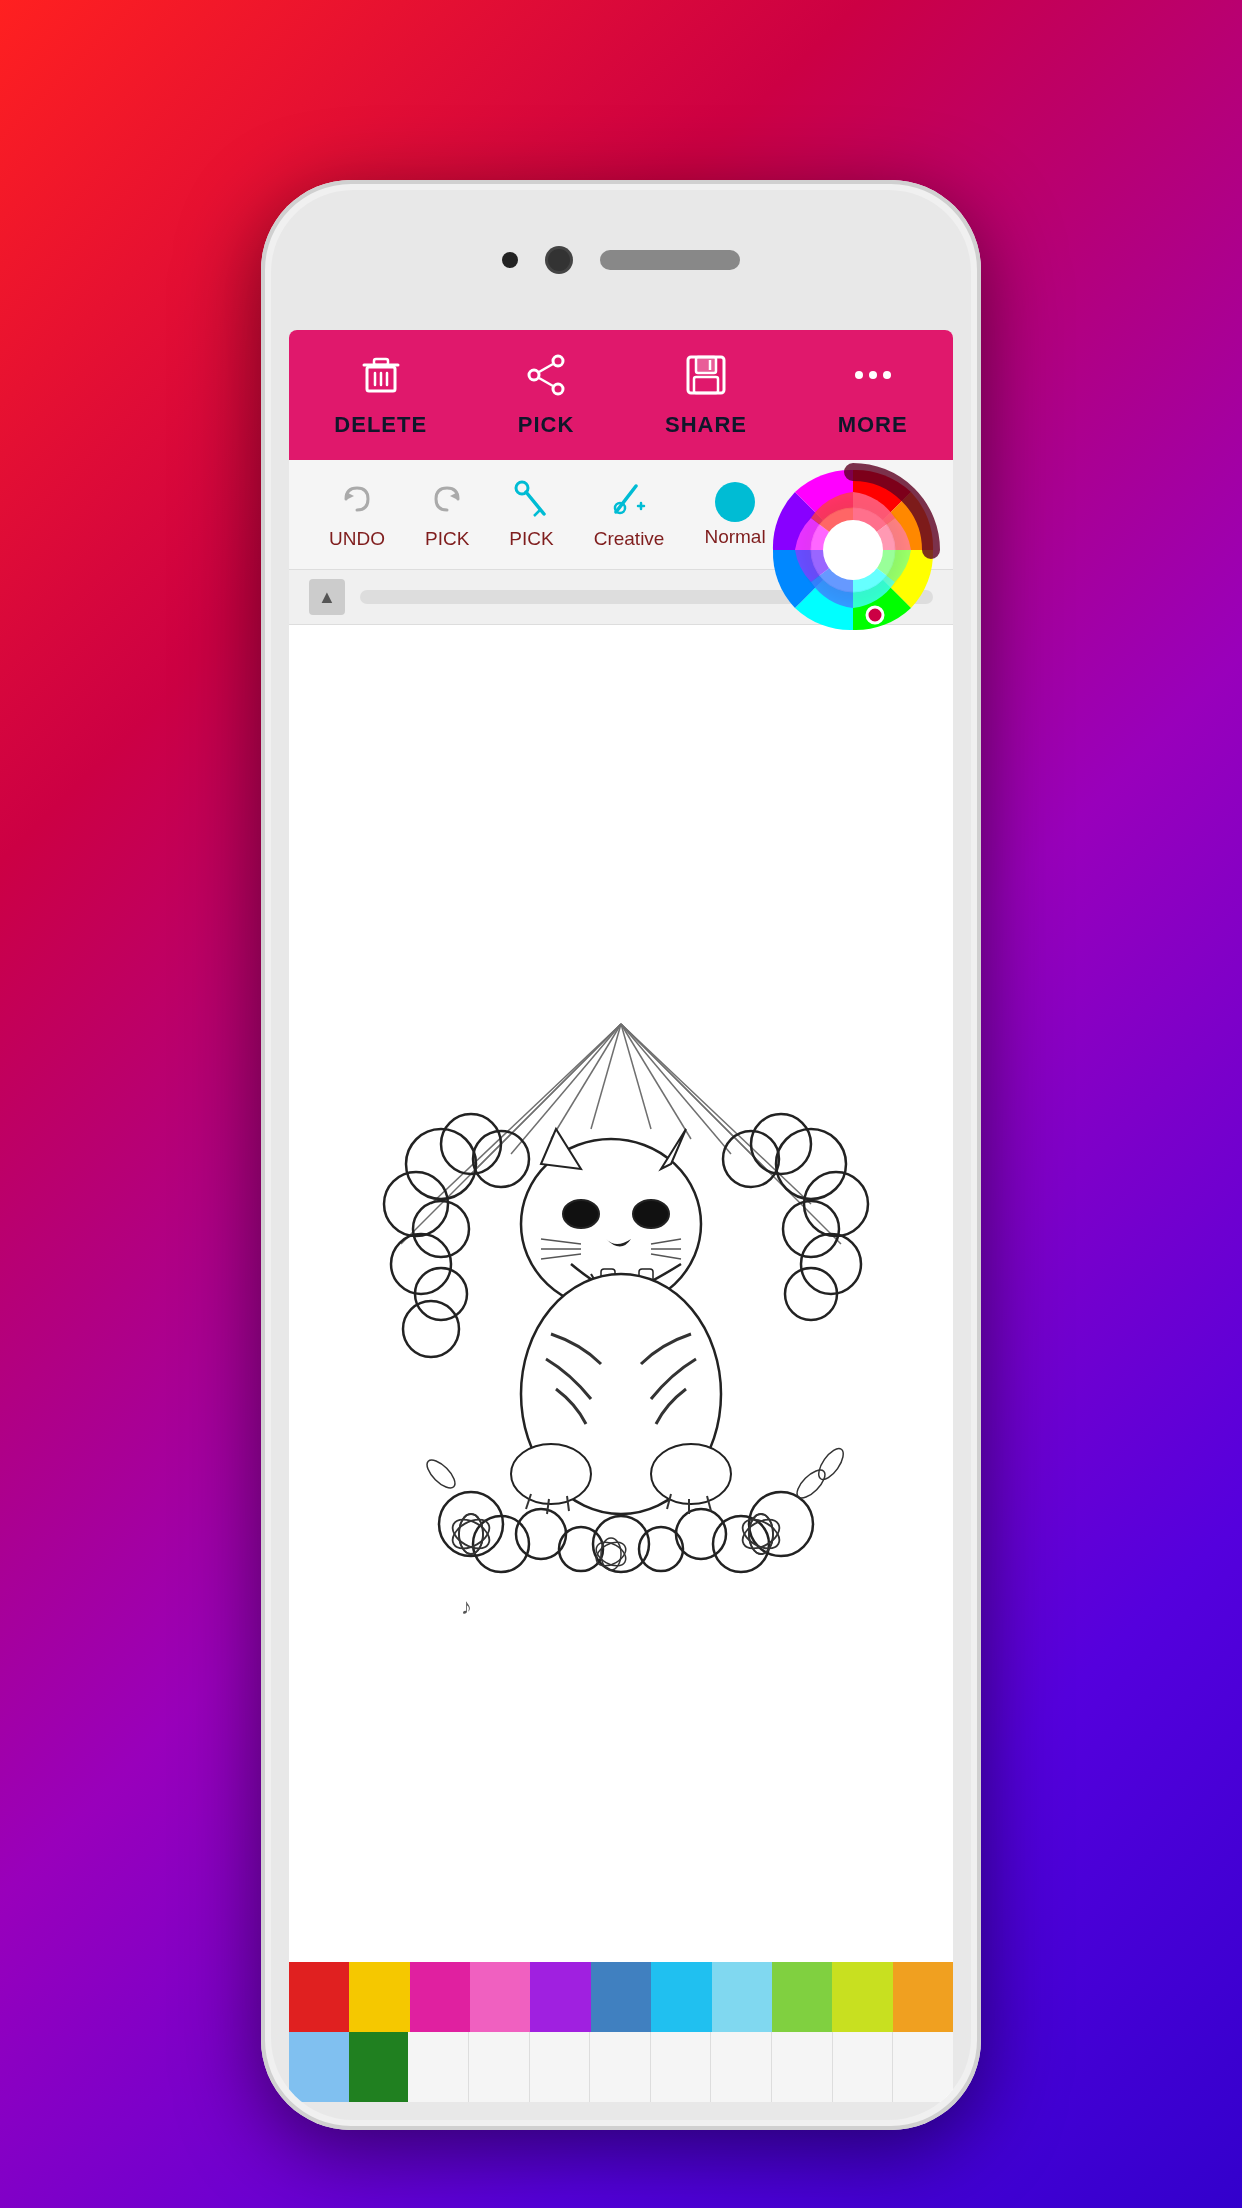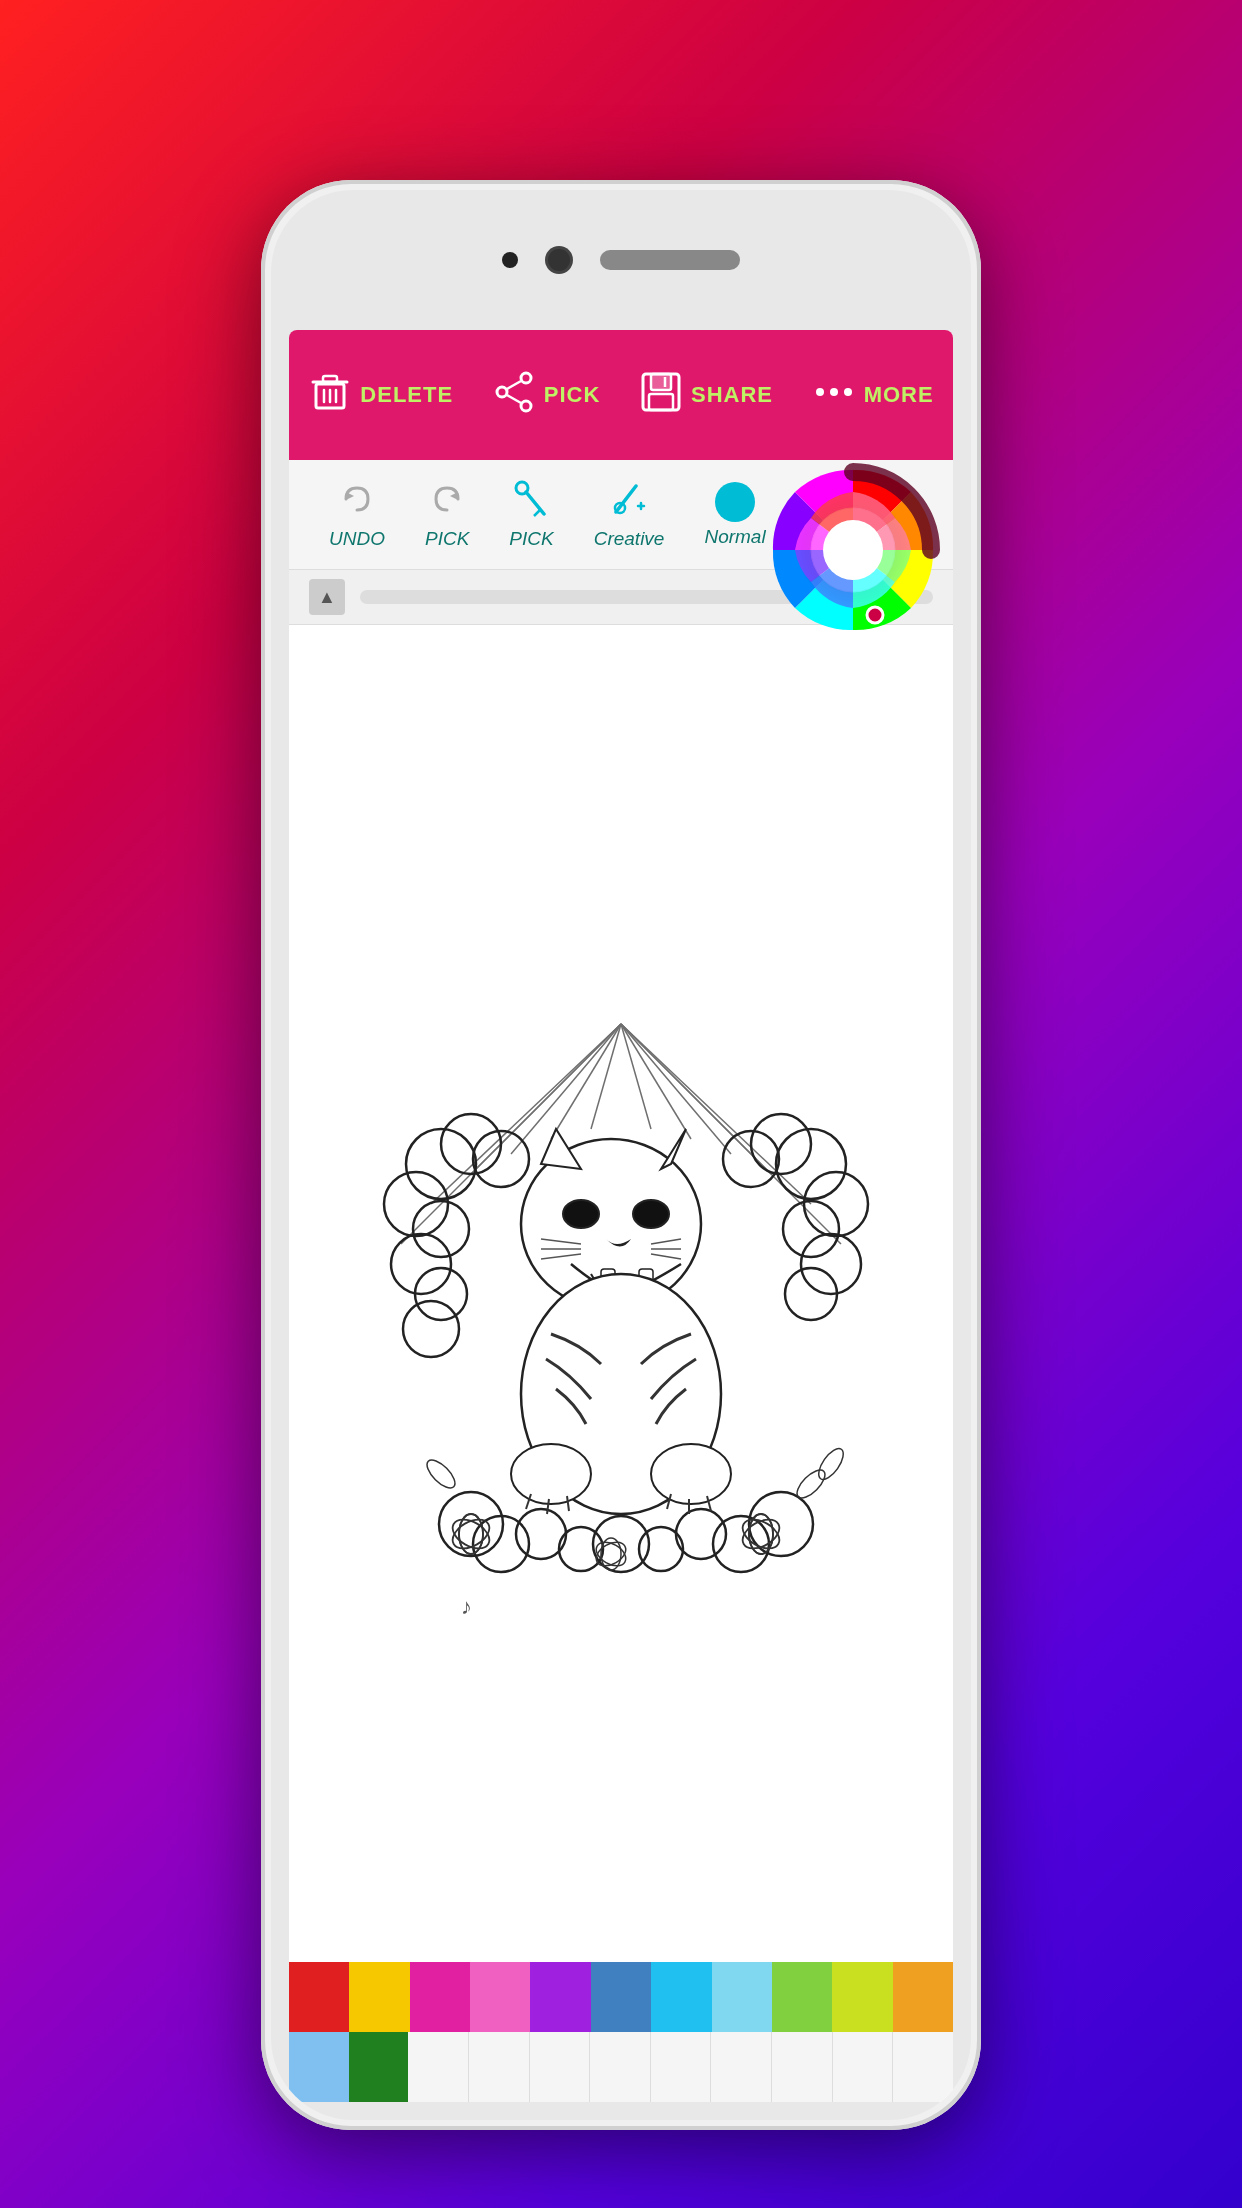--- a/index.html
+++ b/index.html
@@ -97,24 +97,24 @@
       background: #e0186c;
       height: 130px;
       display: flex;
       align-items: center;
       justify-content: space-around;
       flex-shrink: 0;
     }
 
     .toolbar-btn {
       display: flex;
-      flex-direction: row;
+      flex-direction: column;
       align-items: center;
       gap: 8px;
-      color: #bef264;
+      color: #0f172a;
       cursor: pointer;
     }
 
     .toolbar-btn .icon-wrap {
       font-size: 44px;
       line-height: 1;
     }
 
     .toolbar-btn .btn-label {
       font-size: 22px;
@@ -143,22 +143,21 @@
       cursor: pointer;
     }
 
     .tool-btn .tool-icon {
       font-size: 38px;
       line-height: 1;
     }
 
     .tool-btn .tool-label {
       font-size: 19px;
-      color: #0f766e;
-      font-style: italic;
+      color: #7f1d1d;
     }
 
     .undo-icon { color: #aaa; font-size: 38px; }
     .redo-icon { color: #aaa; font-size: 38px; }
     .pick-icon { color: #00bcd4; font-size: 38px; }
     .addline-icon { color: #00bcd4; font-size: 38px; }
 
     .normal-circle {
       width: 40px;
       height: 40px;

